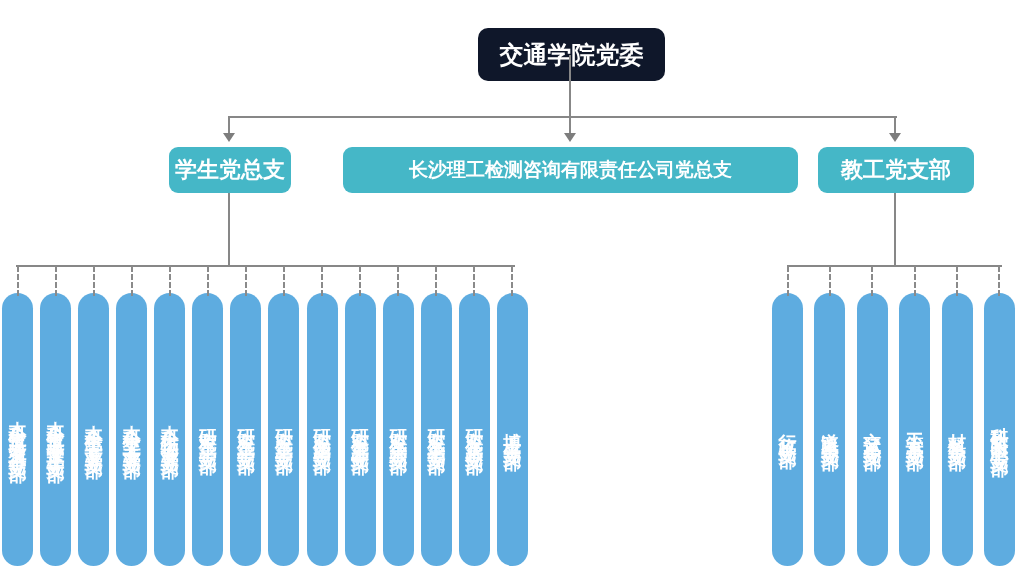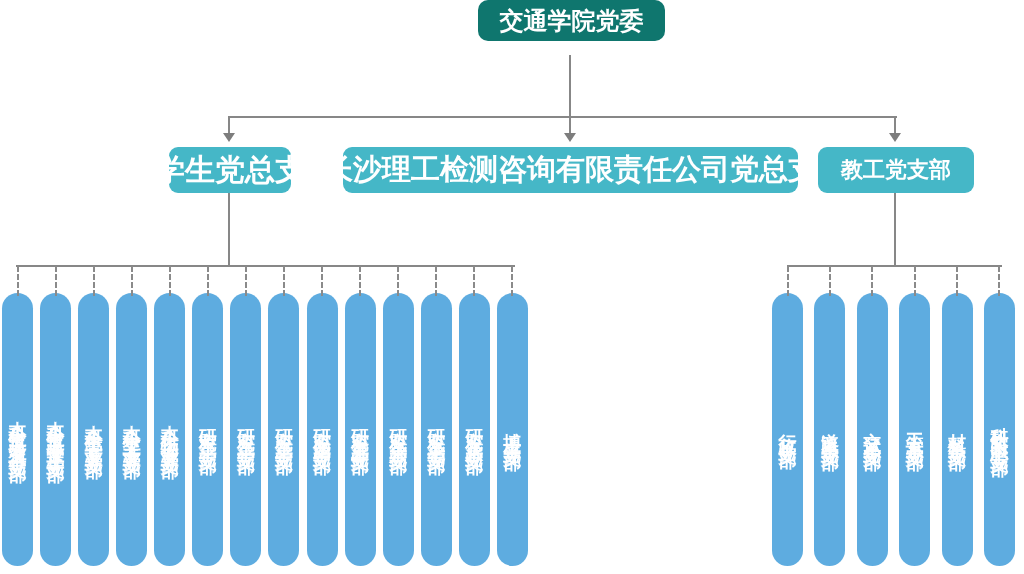--- a/index.html
+++ b/index.html
@@ -15,26 +15,26 @@
     position: absolute;
     display: flex;
     align-items: center;
     justify-content: center;
     color: #ffffff;
     font-weight: bold;
     white-space: nowrap;
     box-sizing: border-box;
   }
   #root-node {
-    left: 478px; top: 0; width: 187px; height: 41px;
-    background: #0f766e; border-radius: 10px; font-size: 24px;
+    left: 478px; top: 28px; width: 187px; height: 53px;
+    background: #0f172a; border-radius: 10px; font-size: 24px;
   }
   .branch { top: 147px; height: 46px; background: #45b7c7; border-radius: 9px; }
-  #branch-students { left: 169px; width: 122px; font-size: 30px; }
-  #branch-company  { left: 343px; width: 455px; font-size: 29px; }
+  #branch-students { left: 169px; width: 122px; font-size: 22px; }
+  #branch-company  { left: 343px; width: 455px; font-size: 19px; }
   #branch-faculty  { left: 818px; width: 156px; font-size: 22px; }
 
   .v-line, .h-line { position: absolute; background: #878787; }
 
   .arrow-down {
     position: absolute; width: 0; height: 0;
     border-left: 6px solid transparent;
     border-right: 6px solid transparent;
     border-top: 9px solid #7d7d7d;
   }

